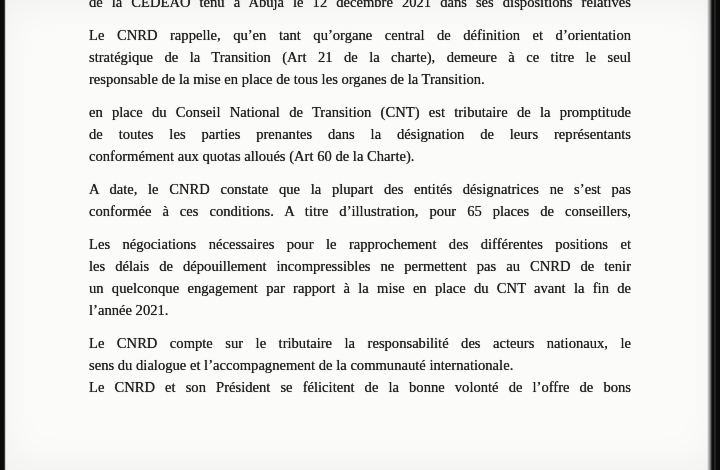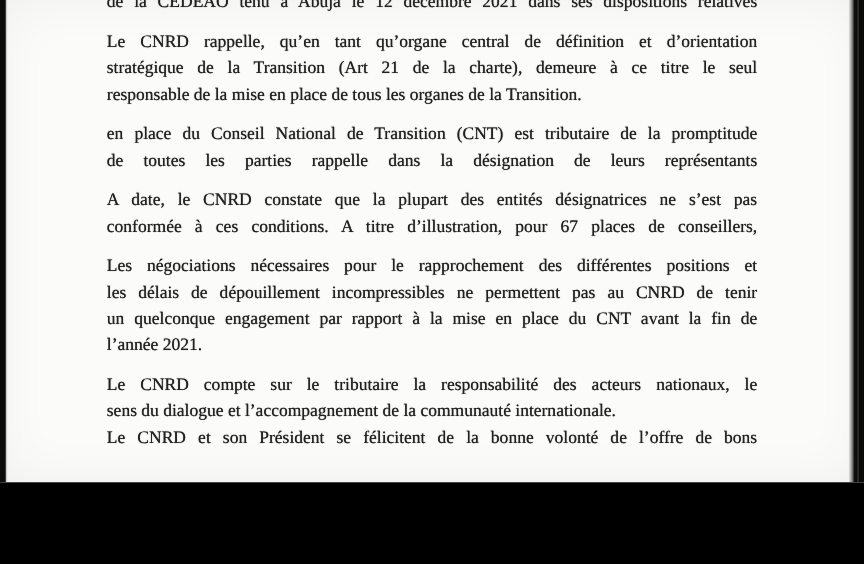--- a/index.html
+++ b/index.html
@@ -3,21 +3,21 @@
 <meta charset="utf-8">
 <style>
   html, body {
     margin: 0;
     padding: 0;
     background: #000;
   }
   .photo {
     position: relative;
     width: 720px;
-    height: 402px;
+    height: 470px;
     overflow: hidden;
     background: var(--paper, #fbfbfa);
     font-family: "Liberation Serif", "DejaVu Serif", serif;
   }
   .paper {
     position: absolute;
     inset: 0;
     background: var(--paper, #fbfbfa);
     box-shadow: inset 0 0 45px rgba(0,0,0,0.05);
   }
@@ -81,25 +81,26 @@
       <div class="para">
         <div class="line">de la CEDEAO tenu à Abuja le 12 décembre 2021 dans ses dispositions relatives</div>
       </div>
       <div class="para">
         <div class="line">Le CNRD rappelle, qu’en tant qu’organe central de définition et d’orientation</div>
         <div class="line">stratégique de la Transition (Art 21 de la charte), demeure à ce titre le seul</div>
         <div class="line lastline">responsable de la mise en place de tous les organes de la Transition.</div>
       </div>
       <div class="para">
         <div class="line">en place du Conseil National de Transition (CNT) est tributaire de la promptitude</div>
-        <div class="line">de toutes les parties rappelle dans la désignation de leurs représentants</div>
+        <div class="line">de toutes les parties prenantes dans la désignation de leurs représentants</div>
+        <div class="line lastline">conformément aux quotas alloués (Art 60 de la Charte).</div>
       </div>
       <div class="para">
         <div class="line">A date, le CNRD constate que la plupart des entités désignatrices ne s’est pas</div>
-        <div class="line">conformée à ces conditions. A titre d’illustration, pour 67 places de conseillers,</div>
+        <div class="line">conformée à ces conditions. A titre d’illustration, pour 65 places de conseillers,</div>
       </div>
       <div class="para">
         <div class="line">Les négociations nécessaires pour le rapprochement des différentes positions et</div>
         <div class="line">les délais de dépouillement incompressibles ne permettent pas au CNRD de tenir</div>
         <div class="line">un quelconque engagement par rapport à la mise en place du CNT avant la fin de</div>
         <div class="line lastline">l’année 2021.</div>
       </div>
       <div class="para">
         <div class="line">Le CNRD compte sur le tributaire la responsabilité des acteurs nationaux, le</div>
         <div class="line lastline">sens du dialogue et l’accompagnement de la communauté internationale.</div>

